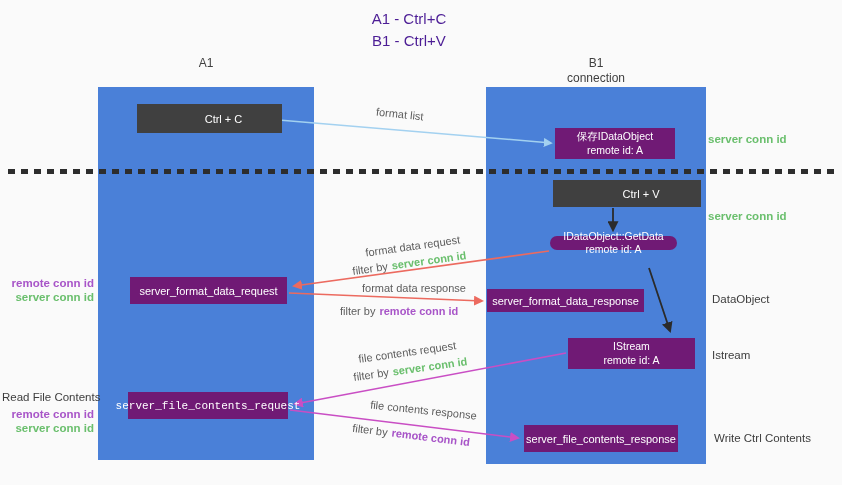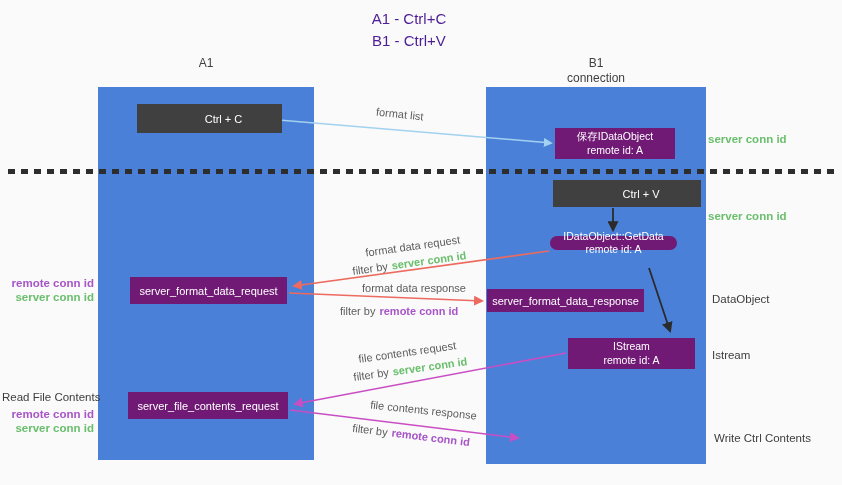--- a/index.html
+++ b/index.html
@@ -100,24 +100,27 @@
 
   <div class="abs node node-orange" style="left:487px;top:289px;width:157px;height:23px;">
     <span>server_format_data_response</span>
   </div>
 
   <div class="abs node node-orange" style="left:568px;top:338px;width:127px;height:31px;">
     <span class="two">IStream</span>
     <span class="two">remote id: A</span>
   </div>
 
-  <div class="abs node node-orange" style="left:128px;top:392px;width:160px;height:27px;">
+  <div class="abs node node-orange" style="left:128px;top:392px;width:160px;height:27px;font-family:Liberation Mono, monospace;">
     <span>server_file_contents_request</span>
   </div>
 
+  <div class="abs node node-orange" style="left:524px;top:425px;width:154px;height:27px;">
+    <span>server_file_contents_response</span>
+  </div>
 
   <div class="abs alabel" style="left:376px;top:108px;transform:rotate(6deg);">format list</div>
 
   <div class="abs alabel r-neg8" style="left:365px;top:240px;">format data request</div>
   <div class="abs alabel r-neg8" style="left:352px;top:257px;">
     <span class="pre">filter by</span><span class="green-t">server conn id</span>
   </div>
 
   <div class="abs alabel" style="left:362px;top:282px;">format data response</div>
   <div class="abs alabel" style="left:340px;top:305px;">

